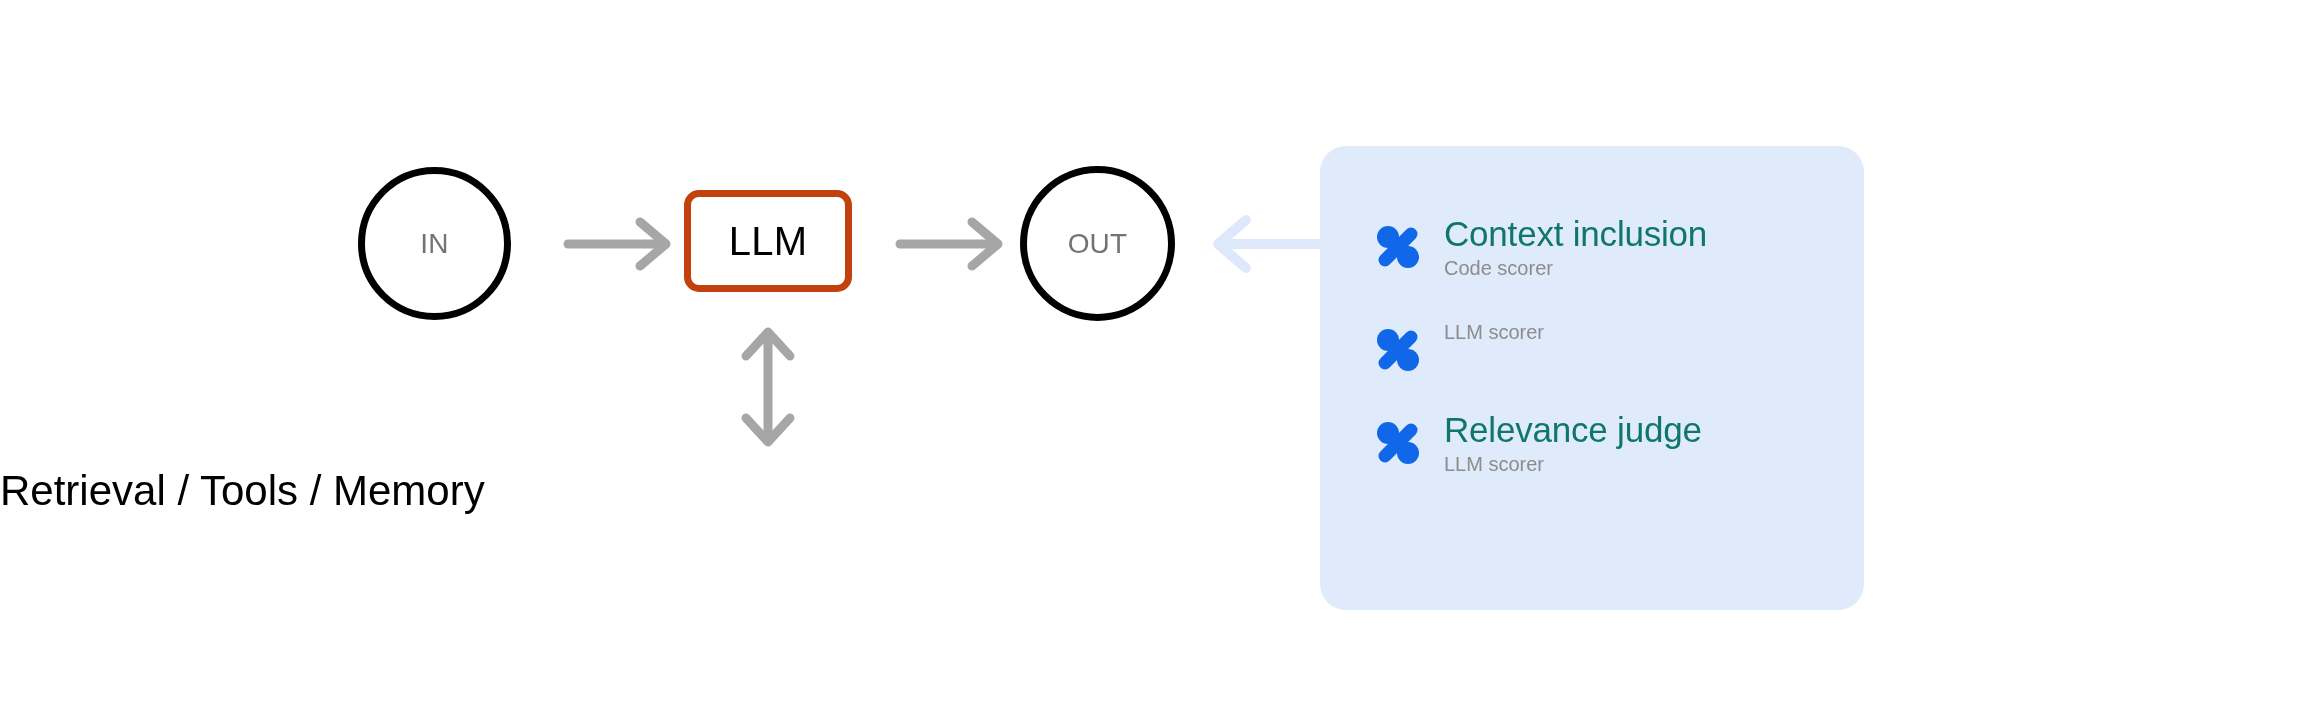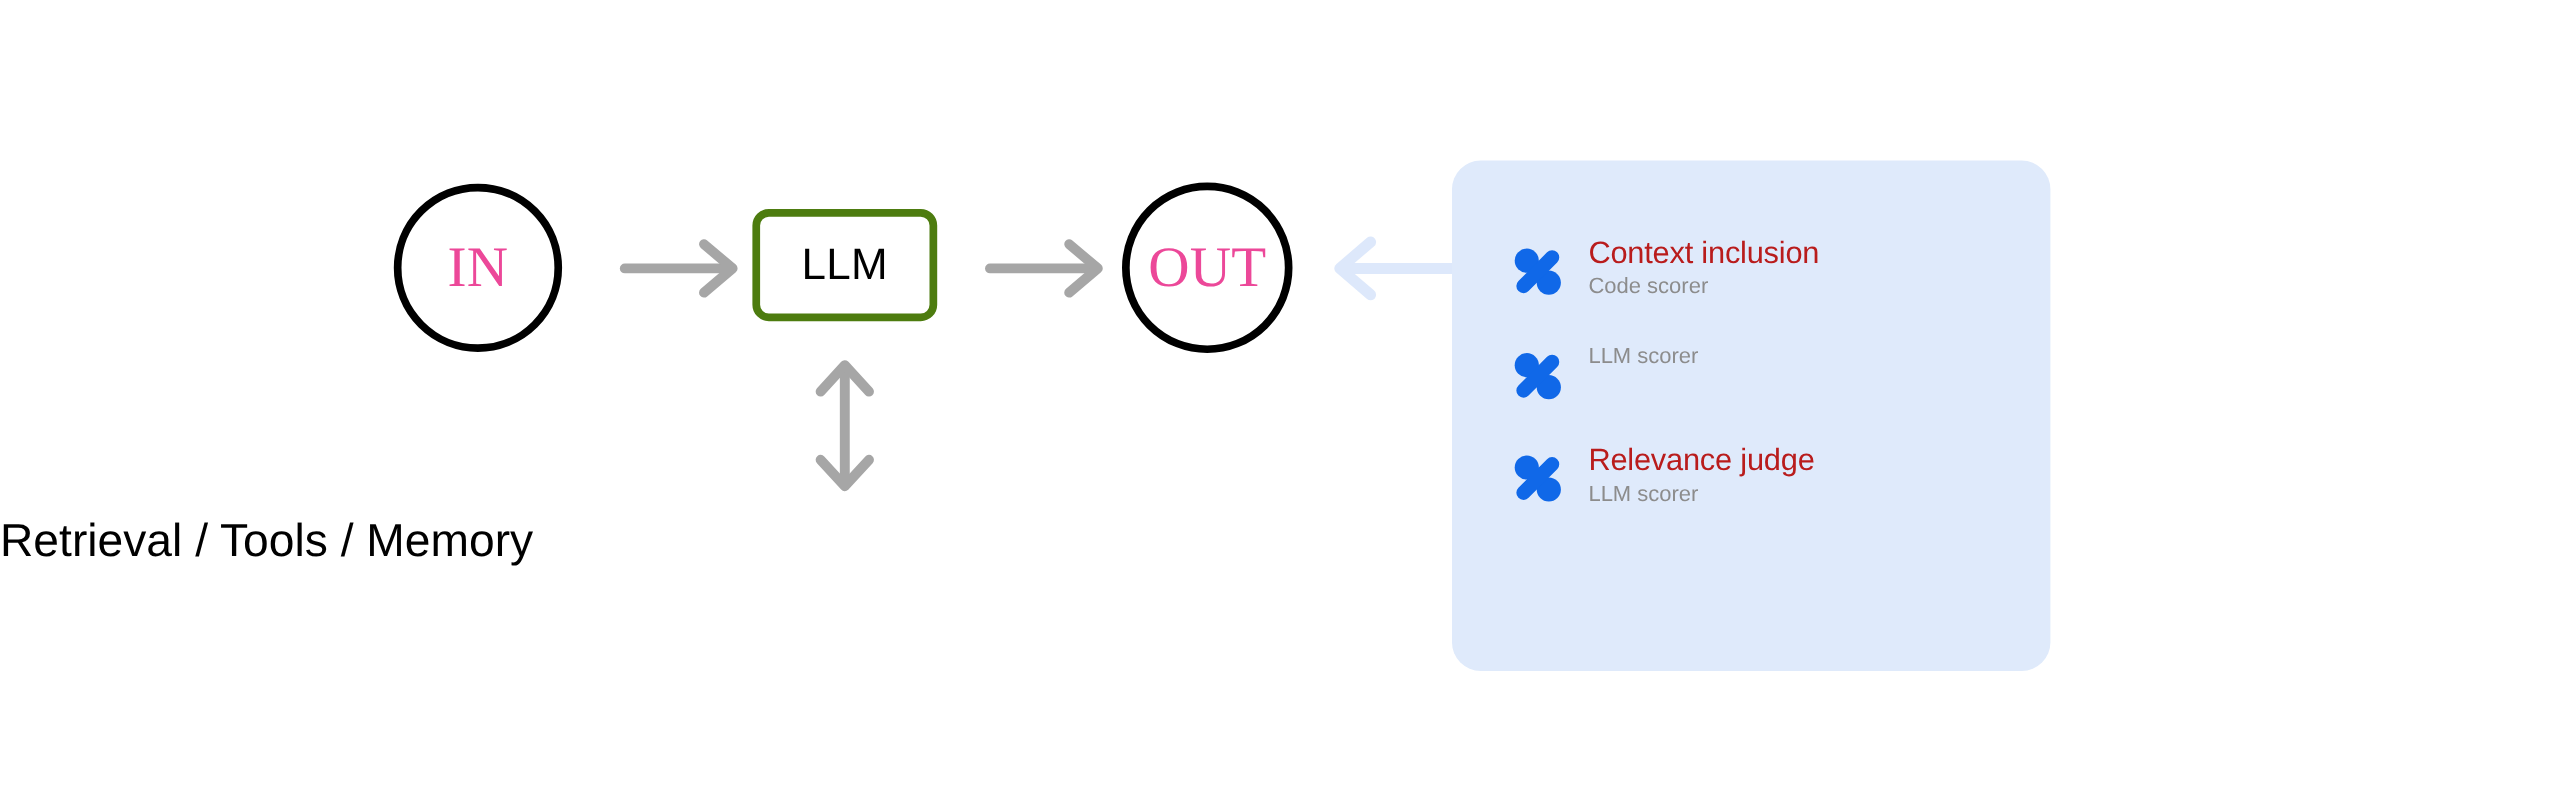--- a/index.html
+++ b/index.html
@@ -24,25 +24,24 @@
     position: absolute;
     box-sizing: border-box;
     border: 7px solid #000000;
     border-radius: 50%;
     background: #ffffff;
     display: flex;
     align-items: center;
     justify-content: center;
   }
   .node-circle .node-label {
-    font-size: 52px;
-    color: #ec4899;
+    font-size: 28px;
+    color: #737373;
     letter-spacing: 0.2px;
     line-height: 1;
-    font-family: Liberation Serif, serif;
   }
 
   #node-in {
     left: 358px;
     top: 167px;
     width: 153px;
     height: 153px;
   }
   #node-out {
     left: 1020px;
@@ -51,21 +50,21 @@
     height: 155px;
   }
 
   #node-llm {
     position: absolute;
     left: 684px;
     top: 190px;
     width: 168px;
     height: 102px;
     box-sizing: border-box;
-    border: 7px solid #4d7c0f;
+    border: 7px solid #c2410c;
     border-radius: 15px;
     background: #ffffff;
     display: flex;
     align-items: center;
     justify-content: center;
   }
   #node-llm .node-label {
     font-size: 40px;
     color: #000000;
     letter-spacing: 0.3px;
@@ -116,22 +115,22 @@
 
   .scorer-icon {
     width: 48px;
     height: 48px;
     flex: 0 0 48px;
     margin-top: 9px;
     margin-right: 22px;
   }
   .scorer-text { display: flex; flex-direction: column; }
   .scorer-title {
-    font-size: 28px;
-    color: #b91c1c;
+    font-size: 35px;
+    color: #0f766e;
     line-height: 1.12;
     letter-spacing: -0.2px;
     white-space: nowrap;
   }
   .scorer-subtitle {
     font-size: 20px;
     color: #8c8c8c;
     line-height: 1.25;
     margin-top: 3px;
     white-space: nowrap;

